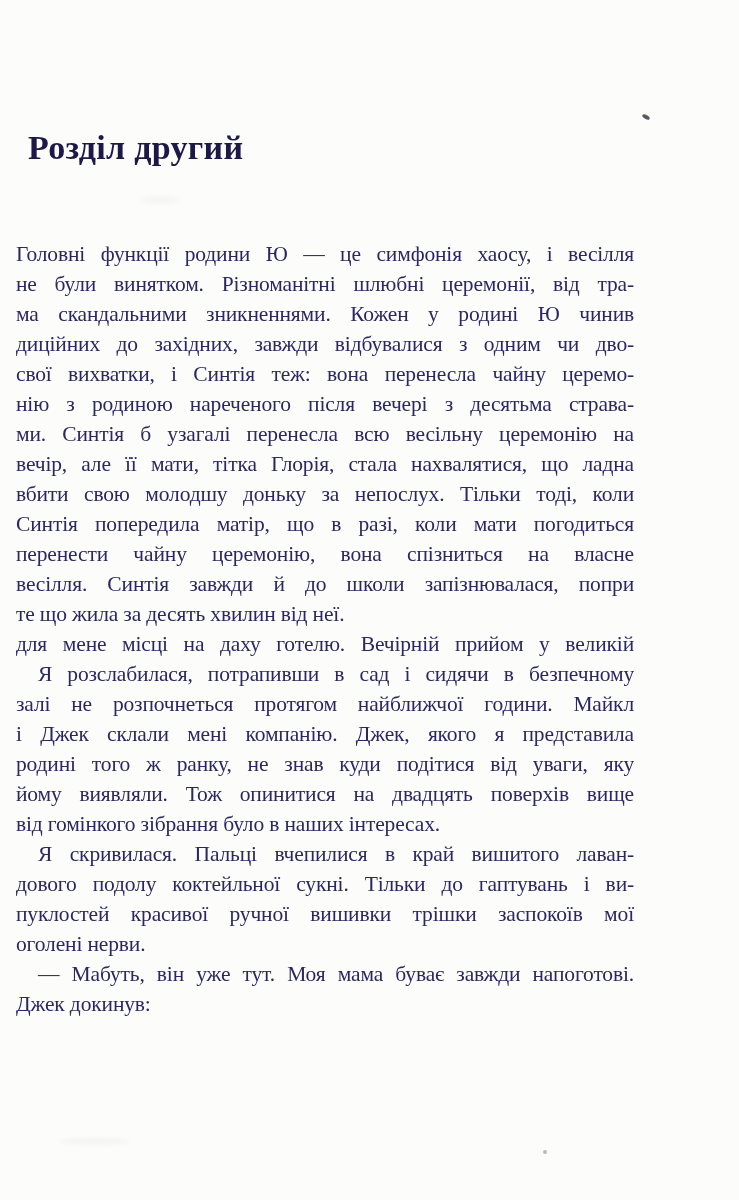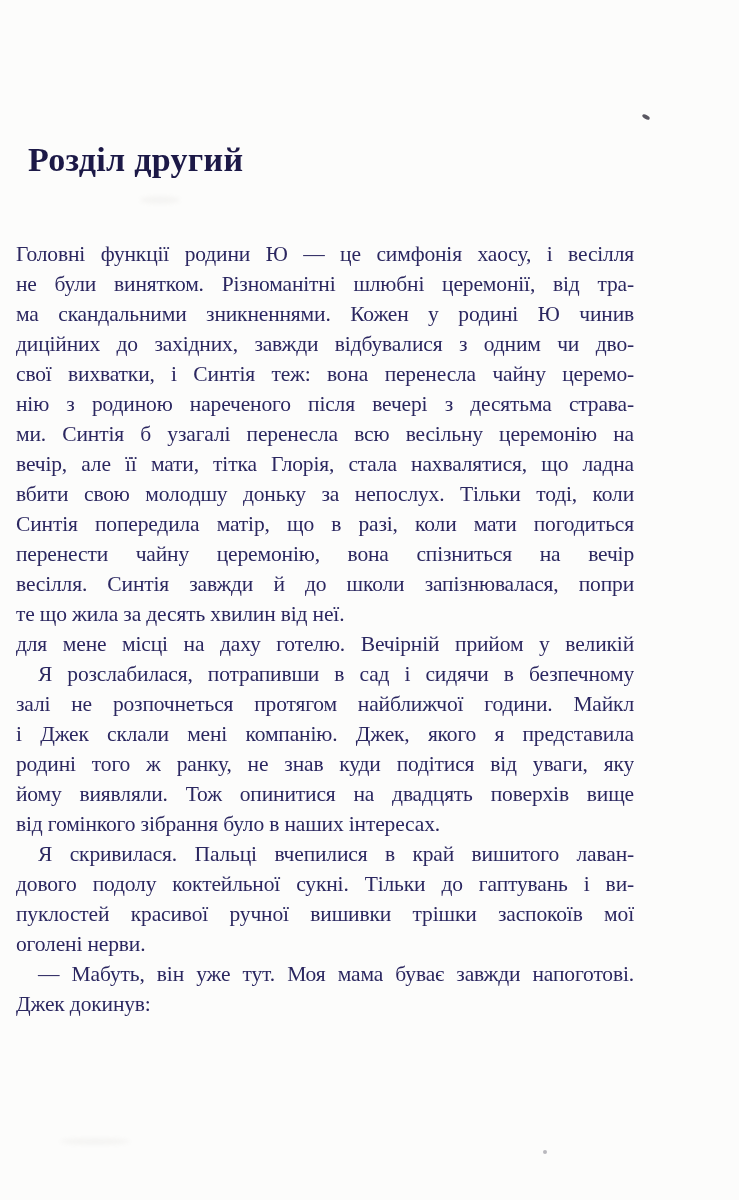--- a/index.html
+++ b/index.html
@@ -15,21 +15,21 @@
   .page {
     position: relative;
     width: 739px;
     height: 1200px;
     background: var(--bg);
     overflow: hidden;
   }
   .chapter-title {
     position: absolute;
     left: 28px;
-    top: 140px;
+    top: 128px;
     font-family: "Liberation Serif", "DejaVu Serif", serif;
     font-weight: 700;
     font-size: 34px;
     line-height: 40px;
     letter-spacing: 0.3px;
     color: var(--heading);
   }
   .text-block {
     position: absolute;
     left: 16px;
@@ -90,21 +90,21 @@
         <div class="line">Головні функції родини Ю — це симфонія хаосу, і весілля</div>
         <div class="line">не були винятком. Різноманітні шлюбні церемонії, від тра-</div>
         <div class="line">ма скандальними зникненнями. Кожен у родині Ю чинив</div>
         <div class="line">диційних до західних, завжди відбувалися з одним чи дво-</div>
         <div class="line">свої вихватки, і Синтія теж: вона перенесла чайну церемо-</div>
         <div class="line">нію з родиною нареченого після вечері з десятьма страва-</div>
         <div class="line">ми. Синтія б узагалі перенесла всю весільну церемонію на</div>
         <div class="line">вечір, але її мати, тітка Глорія, стала нахвалятися, що ладна</div>
         <div class="line">вбити свою молодшу доньку за непослух. Тільки тоді, коли</div>
         <div class="line">Синтія попередила матір, що в разі, коли мати погодиться</div>
-        <div class="line">перенести чайну церемонію, вона спізниться на вечір</div>
+        <div class="line">перенести чайну церемонію, вона спізниться на власне</div>
         <div class="line">весілля. Синтія завжди й до школи запізнювалася, попри</div>
         <div class="line last">те що жила за десять хвилин від неї.</div>
       </div>
       <div class="paragraph">
         <div class="line">для мене місці на даху готелю. Вечірній прийом у великій</div>
         <div class="line indent">Я розслабилася, потрапивши в сад і сидячи в безпечному</div>
         <div class="line">залі не розпочнеться протягом найближчої години. Майкл</div>
         <div class="line">і Джек склали мені компанію. Джек, якого я представила</div>
         <div class="line">родині того ж ранку, не знав куди подітися від уваги, яку</div>
         <div class="line">йому виявляли. Тож опинитися на двадцять поверхів вище</div>

